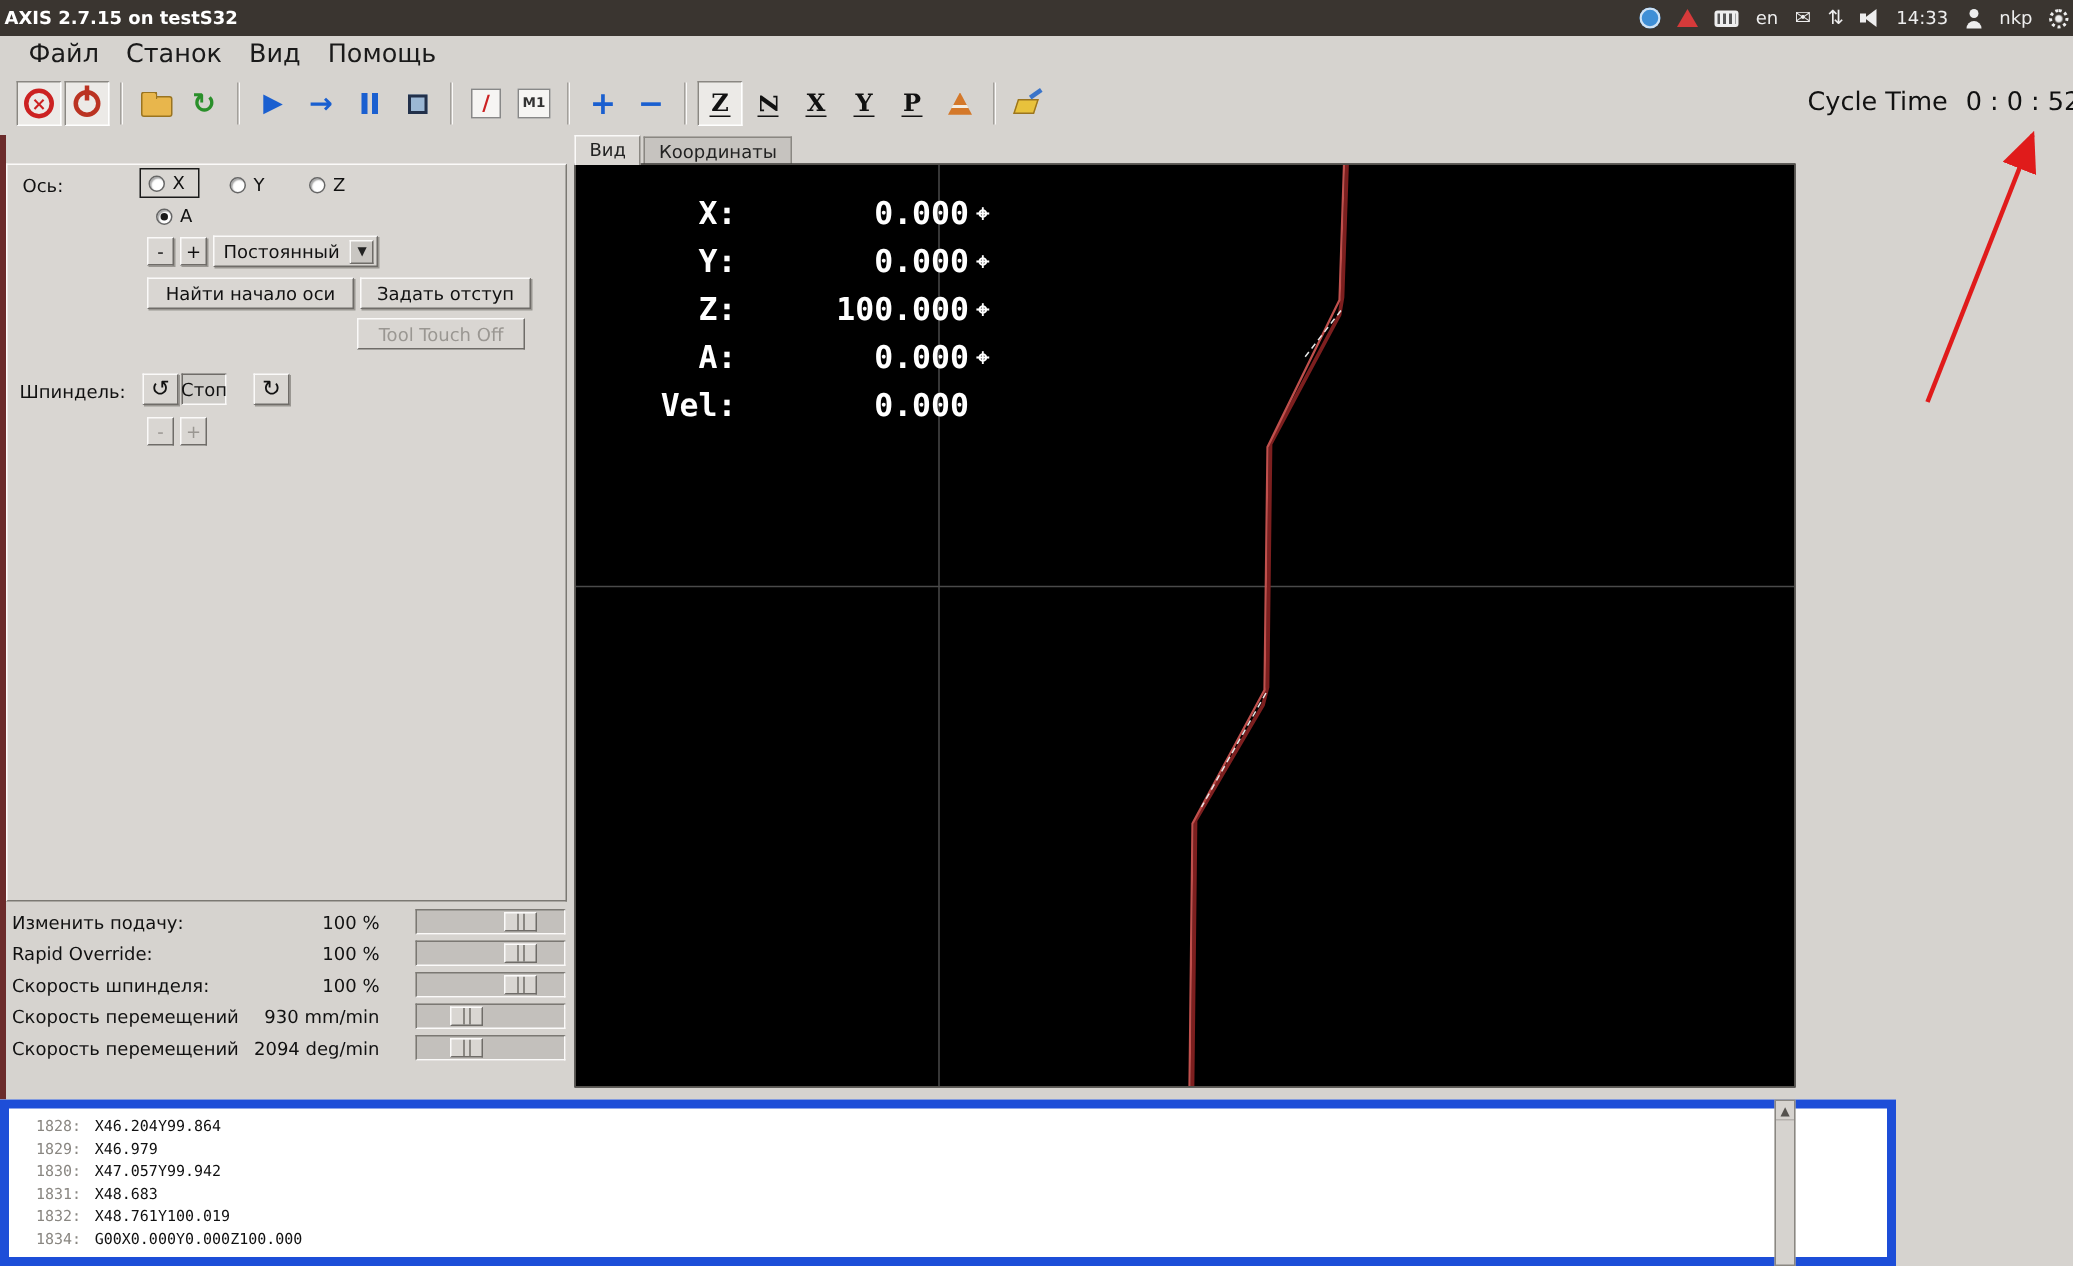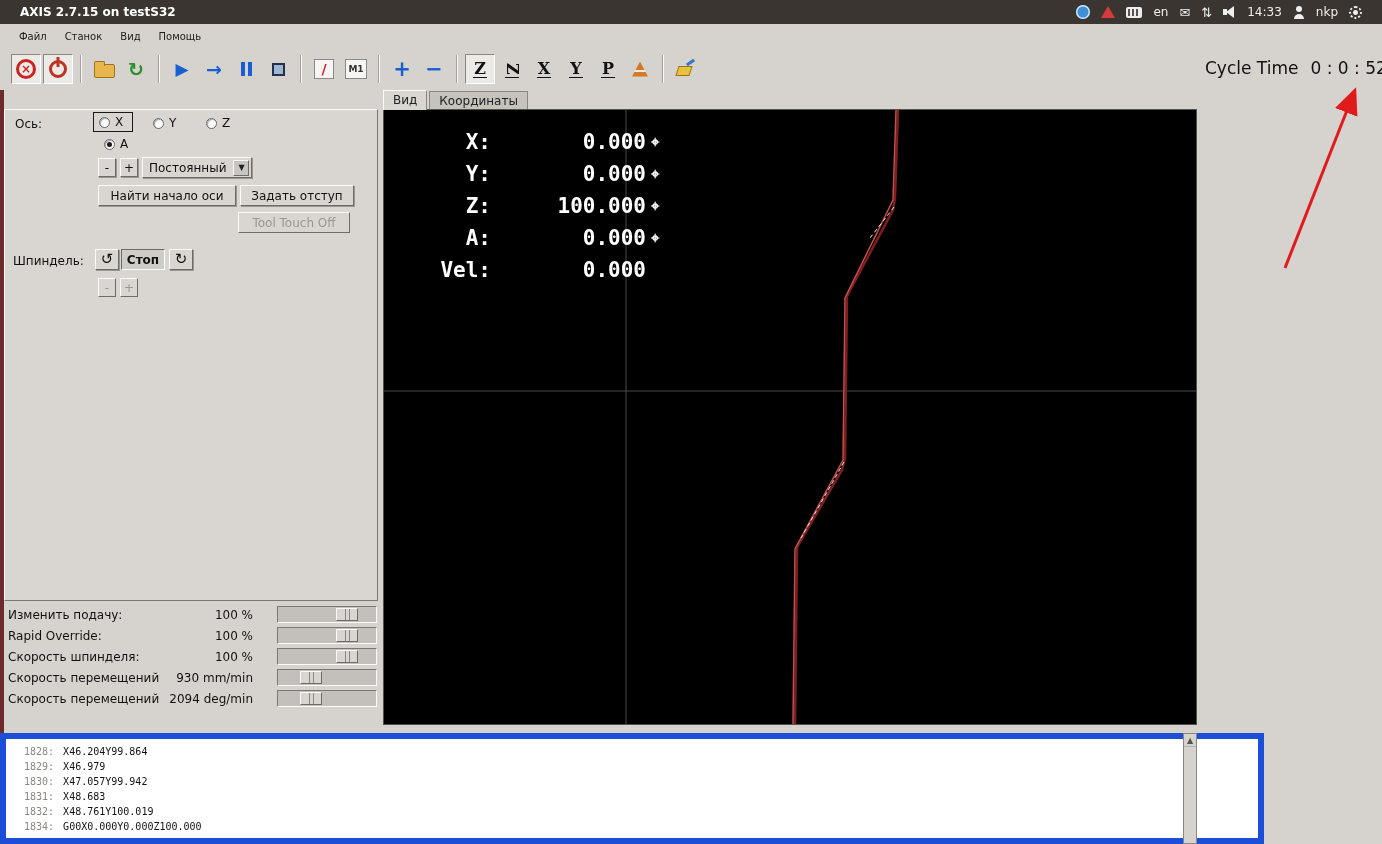--- a/index.html
+++ b/index.html
@@ -1,40 +1,40 @@
 <!DOCTYPE html>
 <html><head>
 <meta charset="utf-8">
 <style>
   * { margin:0; padding:0; box-sizing:border-box; }
   html,body { font-family:"DejaVu Sans","Liberation Sans",sans-serif; }
   .screen { position:relative; width:1382px; height:844px; background:#d6d3cf; overflow:hidden; }
 
   
   .topbar { position:absolute; left:0; top:0; width:1382px; height:24px; background:#3a3530;
-            color:#fff; display:flex; align-items:center; padding:0 20px; font-size:12px; }
+            color:#fff; display:flex; align-items:center; padding:0 3px; font-size:12px; }
   .topbar-title { font-weight:bold; }
   .tray { margin-left:auto; display:flex; align-items:center; gap:11px; font-size:12px; color:#eee; }
   .globe { width:14px; height:14px; border-radius:50%; background:#3f8fd6; box-shadow:inset 0 0 0 1.5px #cfe2f4; }
   .warn { width:0; height:0; border-left:7px solid transparent; border-right:7px solid transparent; border-bottom:12px solid #d63a3a; }
   .kbd { width:16px; height:11px; background:#eee; border-radius:2px; position:relative; }
   .kbd::after { content:""; position:absolute; inset:2px 2px 2px 2px; background:repeating-linear-gradient(90deg,#555 0 2px,transparent 2px 4px); }
   .envelope { font-size:13px; }
   .updown { font-size:13px; }
   .speaker { position:relative; width:13px; height:12px; }
   .speaker::before { content:""; position:absolute; left:0; top:3px; width:4px; height:6px; background:#eee; }
   .speaker::after { content:""; position:absolute; left:3px; top:0; border:6px solid transparent; border-right:8px solid #eee; border-left:0; }
   .person { width:12px; height:13px; position:relative; }
   .person::before { content:""; position:absolute; left:3px; top:0; width:6px; height:6px; border-radius:50%; background:#eee; }
   .person::after { content:""; position:absolute; left:1px; bottom:0; width:10px; height:5px; border-radius:5px 5px 0 0; background:#eee; }
   .gear { width:13px; height:13px; border-radius:50%; border:2px dotted #eee; background:radial-gradient(circle,#eee 2px,transparent 3px); }
 
   
   .menubar { position:absolute; left:0; top:24px; width:1382px; height:24px; display:flex; align-items:center;
-             padding:0 10px; font-size:10px; color:#1a1a1a; }
+             padding:0 10px; font-size:17px; color:#1a1a1a; }
   .menu-item { padding:2px 9px; cursor:default; }
 
   
   .toolbar { position:absolute; left:0; top:48px; width:1382px; height:42px; display:flex; align-items:center; padding:0 10px; }
   .tbtn { width:30px; height:30px; display:flex; align-items:center; justify-content:center; margin:0 1px; }
   .tbtn.sunken { background:#eceae7; border:1px solid; border-color:#8a8782 #fff #fff #8a8782; }
   .tsep { width:2px; height:28px; border-left:1px solid #a3a09b; border-right:1px solid #fbfaf9; margin:0 6px; }
   .estop { width:20px; height:20px; border:3px solid #cc2222; border-radius:50%; color:#cc2222; font-weight:bold;
            font-size:12px; display:flex; align-items:center; justify-content:center; line-height:1; }
   .power { width:18px; height:18px; border:3px solid #bb3322; border-radius:50%; position:relative; }
@@ -261,21 +261,21 @@
     </div>
 
     <div class="btn" style="left:93px;top:75px;width:138px;height:21px;">Найти начало оси</div>
     <div class="btn" style="left:235px;top:75px;width:114px;height:21px;">Задать отступ</div>
     <div class="btn disabled" style="left:233px;top:102px;width:112px;height:21px;">Tool Touch Off</div>
 
     <span class="lf-label" style="left:8px;top:144px;">Шпиндель:</span>
     <div class="btn" style="left:90px;top:139px;width:24px;height:21px;">
       <span class="spin-glyph">↺</span>
     </div>
-    <div class="btn pressed" style="left:116px;top:139px;width:44px;height:21px;font-weight:bold;">Стоп</div>
+    <div class="btn pressed" style="left:116px;top:139px;width:30px;height:21px;">Стоп</div>
     <div class="btn" style="left:164px;top:139px;width:24px;height:21px;">
       <span class="spin-glyph">↻</span>
     </div>
     <div class="btn disabled" style="left:93px;top:168px;width:18px;height:19px;">-</div>
     <div class="btn disabled" style="left:115px;top:168px;width:18px;height:19px;">+</div>
   </div>
 
   <div class="sliders">
     <div class="slrow">
       <span class="sl-label">Изменить подачу:</span>

